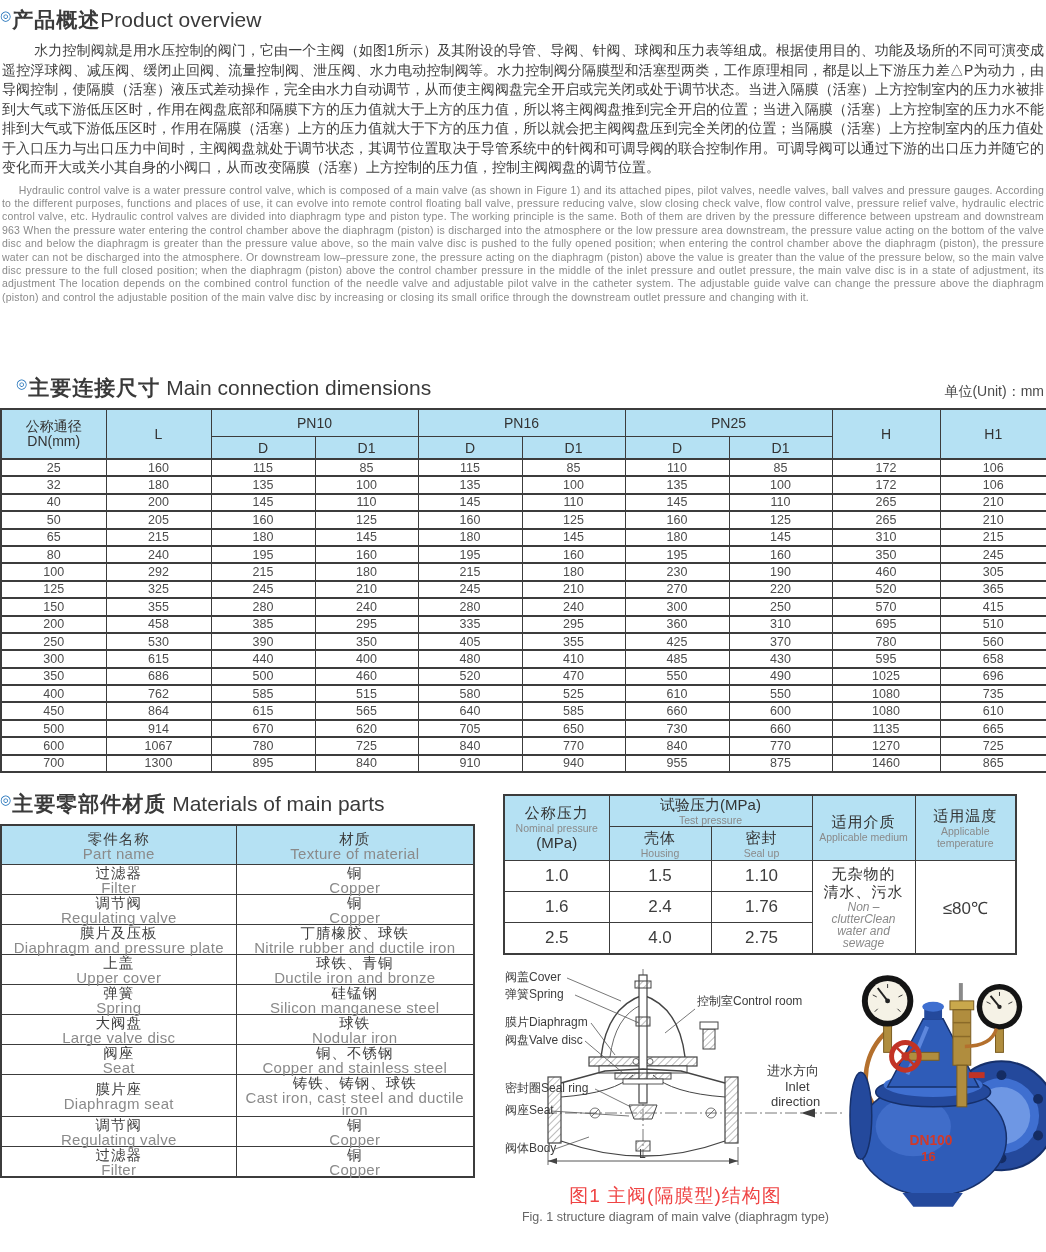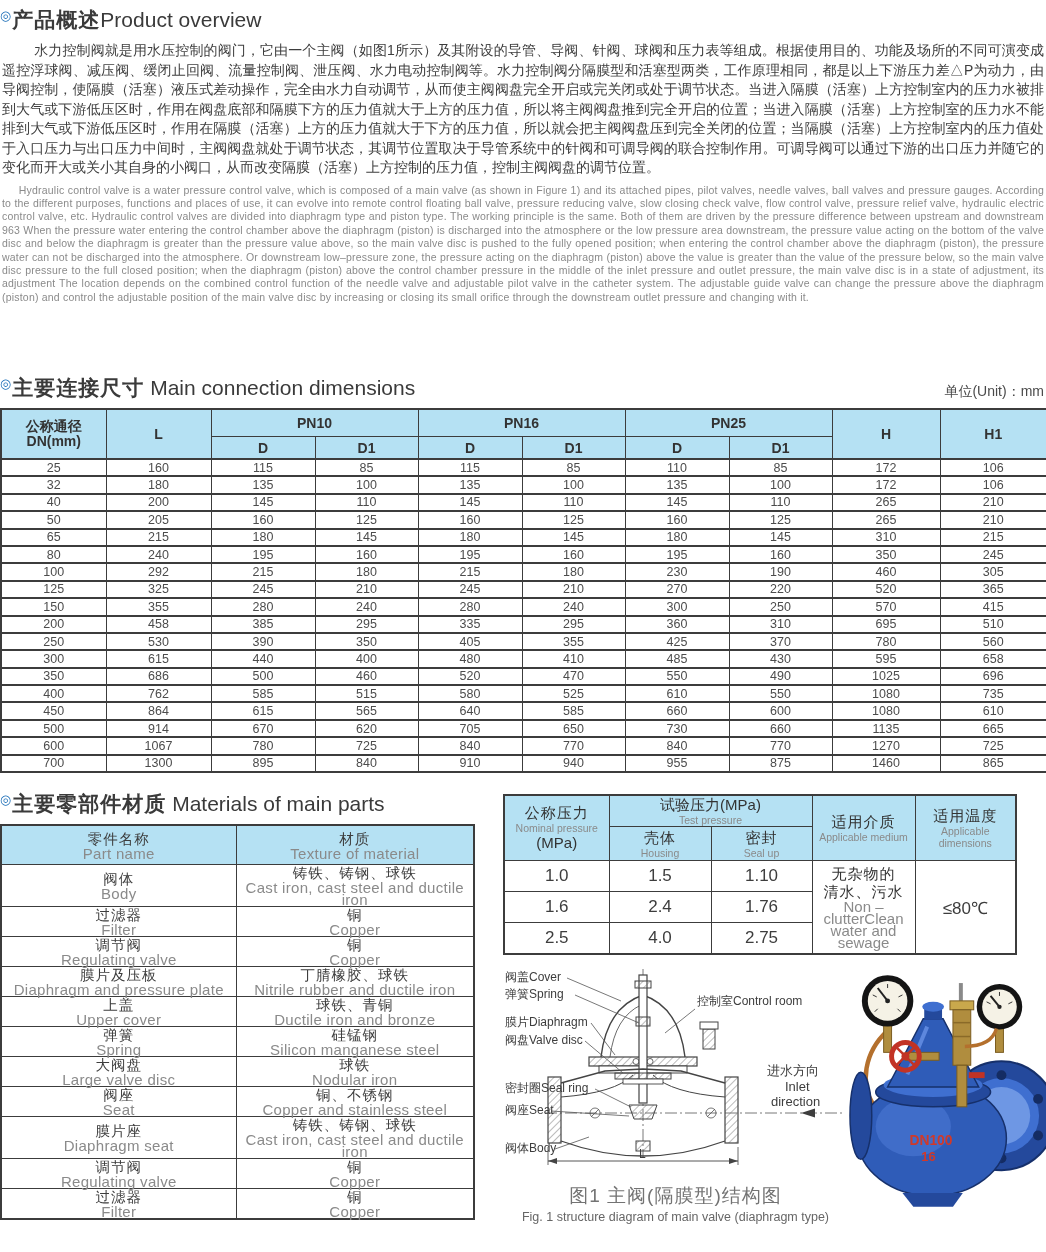--- a/index.html
+++ b/index.html
@@ -12,26 +12,26 @@
   .sec-title .en{font-weight:normal;letter-spacing:0px;}
   .bullet{color:#1d6fb8;font-size:13px;vertical-align:7px;margin-right:1px;font-weight:normal;}
 
   
   .overview{height:366px;overflow:hidden;}
   .zh-body{margin:8px 2px 6px 2px;font-size:14px;line-height:19.5px;text-align:justify;text-indent:2.3em;color:#3d3d3d;}
   .en-body{margin:4px 2px 0 2px;font-size:10.5px;line-height:13.4px;text-align:justify;text-indent:1.6em;color:#8a8a8a;letter-spacing:0.2px;}
 
   
   .dims{height:404px;overflow:hidden;}
-  .title-row{display:flex;justify-content:space-between;align-items:flex-end;margin:2px 0 7px 0;}
+  .title-row{display:flex;justify-content:space-between;align-items:flex-end;margin:2px 0 7px 16px;}
   .unit{font-size:14px;color:#4a4a4a;padding-right:2px;}
   table{border-collapse:collapse;}
   .dims-table{width:1046px;table-layout:fixed;border:2px solid #3c3c3c;}
   .dims-table th,.dims-table td{border:1px solid #3c3c3c;text-align:center;padding:0;}
-  .dims-table thead th{background:#b5e1f3;font-weight:bold;font-size:14px;color:#333;}
+  .dims-table thead th{background:#b5e1f3;font-weight:normal;font-size:14px;color:#333;}
   .dims-table thead tr:first-child th{height:26px;}
   .dims-table thead tr:last-child th{height:21px;}
   .dims-table td{font-size:12.5px;height:15.4px;color:#4c4c4c;border-top-width:2px;border-bottom-width:2px;}
   .dn-head div{line-height:15px;}
 
   
   .bottom{display:flex;margin-top:14px;}
   .left-col{width:473px;flex:none;}
   .right-col{width:543px;flex:none;margin-left:30px;}
 
@@ -44,28 +44,28 @@
 
   .perf-table{width:512px;border:2px solid #3c3c3c;margin-top:7px;table-layout:fixed;}
   .perf-table th,.perf-table td{border:1px solid #3c3c3c;text-align:center;padding:0;}
   .perf-table th{background:#b5e1f3;font-weight:normal;}
   .perf-table thead tr:first-child th{height:30px;}
   .perf-table thead tr:last-child th{height:33px;}
   .perf-table td{height:30px;font-size:17px;color:#3d3d3d;}
   .perf-table td.small-cell{font-size:15px;margin-top:44px;}
   .perf-zh{font-size:15px;color:#333;line-height:18px;letter-spacing:1px;}
   .perf-en{font-size:10.5px;color:#8a8a8a;line-height:12px;}
-  .medium-en{font-size:15px;color:#8a8a8a;line-height:12px;padding:0 4px;}
+  .medium-en{font-size:12px;color:#8a8a8a;line-height:12px;padding:0 4px;font-style:italic;}
   .temp-cell{font-size:16px;}
 
   
   .figure-row{display:flex;margin-top:10px;}
   .drawing-wrap{width:345px;flex:none;}
   .caption{text-align:center;margin-top:2px;}
-  .cap-zh{font-size:19px;color:#737373;letter-spacing:1px;}
+  .cap-zh{font-size:19px;color:#ef4444;letter-spacing:1px;}
   .cap-en{font-size:12.5px;color:#666;margin-top:1px;}
   svg text{font-family:"Liberation Sans",sans-serif;}
   .draw-label{font-size:12px;fill:#3d3d3d;}
   .inlet-label{font-size:13px;fill:#3d3d3d;}
   .photo-wrap{width:198px;flex:none;}
 </style>
 </head>
 <body>
 
 <div class="page">
@@ -373,30 +373,20 @@
             </th>
             <th>
               <div class="cell-zh">材质</div>
               <div class="cell-en">Texture of material</div>
             </th>
           </tr>
         </thead>
         <tbody>
             <tr>
               <td>
-                <div class="cell-zh">阀体</div>
-                <div class="cell-en">Body</div>
-              </td>
-              <td>
-                <div class="cell-zh">铸铁、铸钢、球铁</div>
-                <div class="cell-en">Cast iron, cast steel and ductile iron</div>
-              </td>
-            </tr>
-            <tr>
-              <td>
                 <div class="cell-zh">过滤器</div>
                 <div class="cell-en">Filter</div>
               </td>
               <td>
                 <div class="cell-zh">铜</div>
                 <div class="cell-en">Copper</div>
               </td>
             </tr>
             <tr>
               <td>
@@ -511,21 +501,21 @@
             <th colspan="2">
               <div class="perf-zh" style="letter-spacing:0">试验压力(MPa)</div>
               <div class="perf-en">Test pressure</div>
             </th>
             <th rowspan="2">
               <div class="perf-zh">适用介质</div>
               <div class="perf-en">Applicable medium</div>
             </th>
             <th rowspan="2">
               <div class="perf-zh">适用温度</div>
-              <div class="perf-en">Applicable dimensions</div>
+              <div class="perf-en">Applicable temperature</div>
             </th>
           </tr>
           <tr>
             <th>
               <div class="perf-zh">壳体</div>
               <div class="perf-en">Housing</div>
             </th>
             <th>
               <div class="perf-zh">密封</div>
               <div class="perf-en">Seal up</div>

